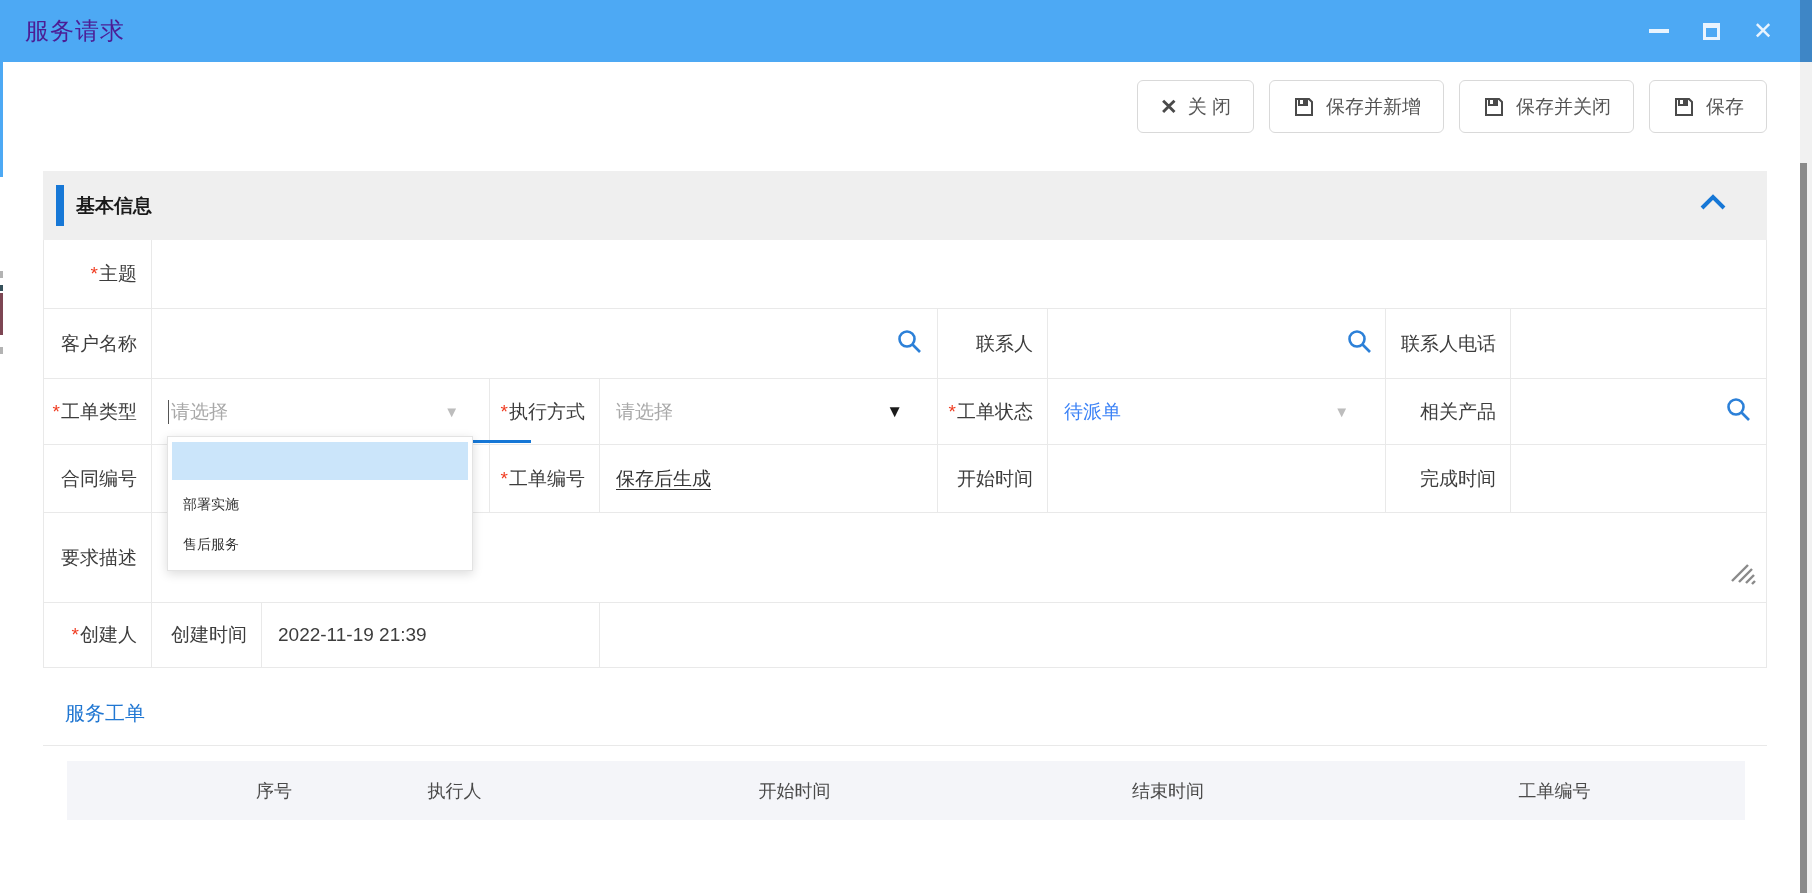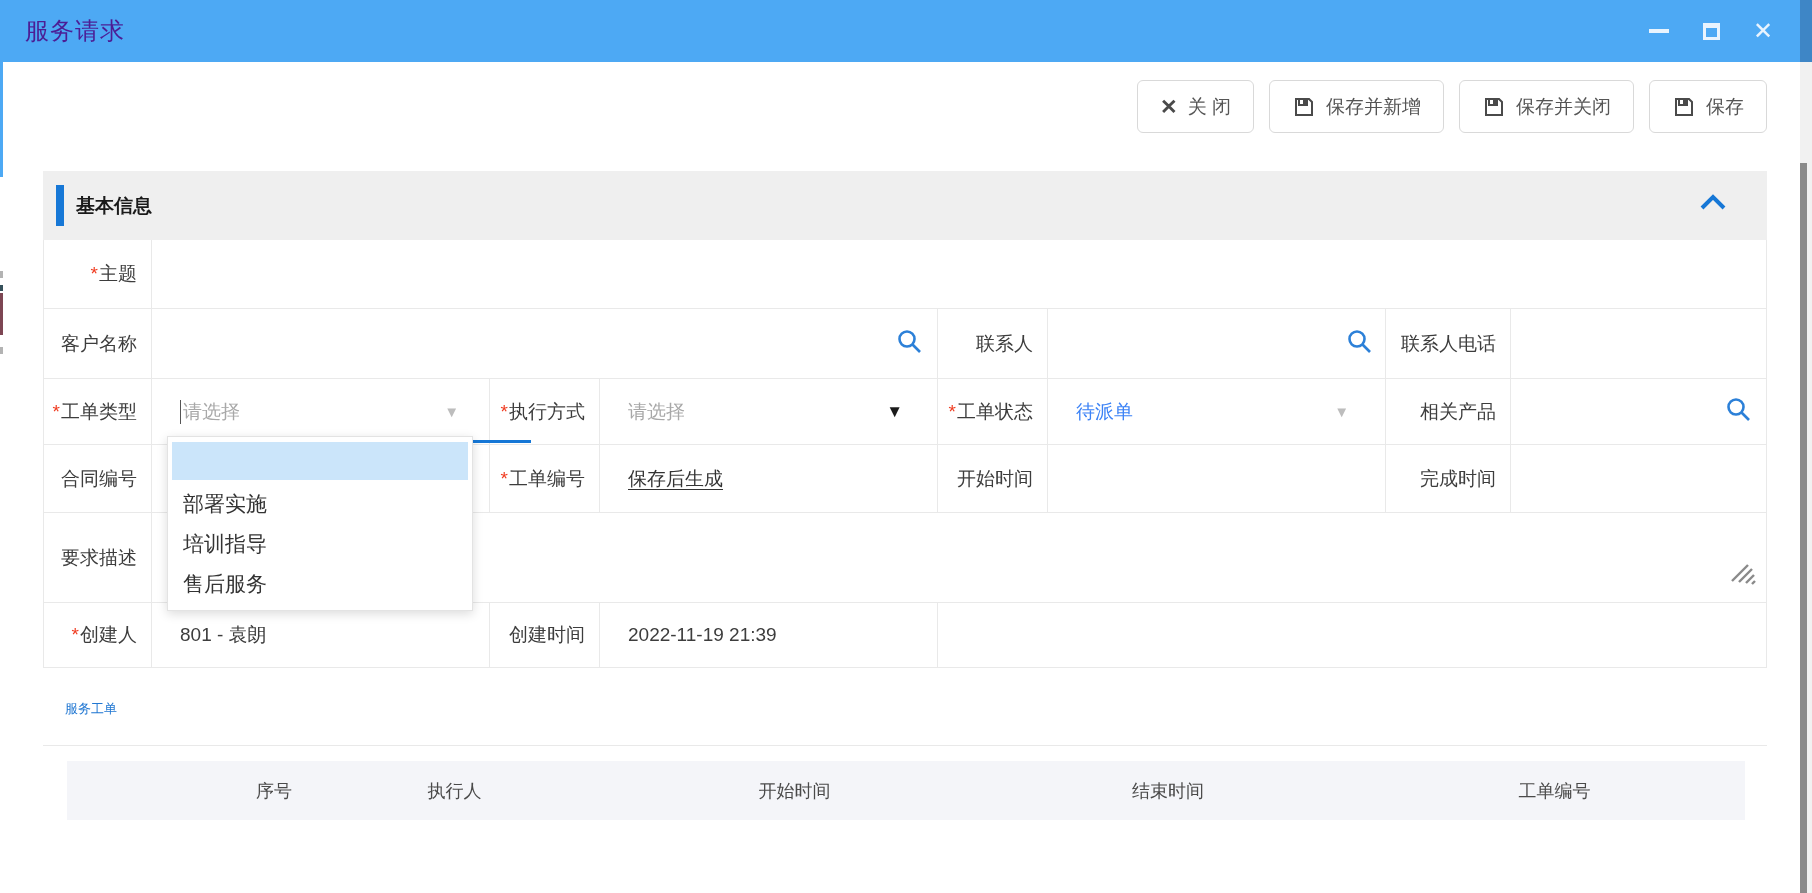--- a/index.html
+++ b/index.html
@@ -38,48 +38,48 @@
     display:flex; align-items:center; }
   .accent-bar { position:absolute; left:13px; top:14px; width:8px; height:41px; background:#1677d6; }
   .section-title { margin-left:33px; font-size:19px; font-weight:bold; color:#1a1a1a; }
   .collapse-chevron { position:absolute; right:40px; top:22px; cursor:pointer; }
 
   .form { border-left:1px solid #e9e9e9; border-right:1px solid #e9e9e9; }
   .frow { display:flex; border-bottom:1px solid #e9e9e9; }
   .cell { display:flex; align-items:center; position:relative; }
   .cell.bl { border-left:1px solid #e9e9e9; }
   .lbl { justify-content:flex-end; padding-right:14px; font-size:19px; color:#3d3d3d; }
-  .val { padding-left:28px; font-size:19px; color:#3d3d3d;text-align:right; }
+  .val { padding-left:16px; font-size:19px; color:#3d3d3d;text-align:right; }
   .req { color:#f03b20; font-size:19px; margin-right:1px; }
   .placeholder { color:#a8a8a8; }
   .grayval { color:#3b82f6; }
   .caret { position:absolute; font-size:15px; }
   .caret.gray { color:#bdbdbd; }
   .caret.dark { color:#1a1a1a; font-size:17px; }
   .search-ico { position:absolute; cursor:pointer; }
   .underlink { color:#333; text-decoration:underline; text-underline-offset:4px; cursor:pointer; }
   .cursor-bar { display:inline-block; width:1px; height:24px; background:#555; margin-right:2px; vertical-align:middle; }
 
   
   .w-c0{width:107px;} .w-c1{width:338px;} .w-c2{width:110px;} .w-c3{width:338px;}
   .w-c4{width:110px;} .w-c5{width:338px;} .w-c6{width:125px;} .w-rest{flex:1;}
 
   
   .focus-underline { position:absolute; left:150px; top:269px; width:338px; height:3px;
     background:#1677d6; z-index:4; }
   .dropdown { position:absolute; left:124px; top:265px; width:306px; z-index:5;
     background:#fff; border:1px solid #e3e3e3; box-shadow:0 3px 10px rgba(0,0,0,.14);
     padding:5px 4px 6px 4px; }
-  .dd-item { height:40px; line-height:40px; padding-left:11px; font-size:21px; color:#333; cursor:pointer; }
+  .dd-item { height:40px; line-height:40px; padding-left:11px; font-size:14px; color:#333; cursor:pointer; }
   .dd-item.hl { height:38px; background:#cbe5fa; margin-bottom:4px; }
 
   .resize-handle { position:absolute; right:10px; bottom:12px; cursor:nwse-resize; }
 
   
-  .so-title { position:absolute; left:65px; top:700px; font-size:13px; color:#2177d2; }
+  .so-title { position:absolute; left:65px; top:700px; font-size:20px; color:#2177d2; }
   .so-divider { position:absolute; left:43px; top:745px; width:1724px; height:1px; background:#e9e9e9; }
   .so-table-head { position:absolute; left:67px; top:761px; width:1678px; height:59px;
     background:#f4f5f9; display:flex; align-items:center; }
   .so-th { font-size:18px; color:#4a4a4a; text-align:center; }
   .so-th:nth-child(1){width:225px;text-align:right;} .so-th:nth-child(2){width:325px;}
   .so-th:nth-child(3){width:355px;} .so-th:nth-child(4){width:392px;}
   .so-th:nth-child(5){width:381px;}
 </style>
 </head>
 <body>
@@ -269,37 +269,35 @@
             </svg>
         </span>
       </div>
     </div>
 
     <div class="frow" style="height:65px; border-bottom:1px solid #e9e9e9;">
       <div class="cell lbl w-c0">
         <span class="req">*</span>
         <span>创建人</span>
       </div>
-      <div class="cell val bl w-c1">801 - 袁朗</div>
       <div class="cell lbl bl w-c2">
         <span>创建时间</span>
       </div>
       <div class="cell val bl w-c3">2022-11-19 21:39</div>
       <div class="cell bl w-rest"></div>
     </div>
 
   </div>
 </div>
 
 <div class="panel" style="pointer-events:none;">
   <div class="focus-underline"></div>
   <div class="dropdown" style="pointer-events:auto;">
     <div class="dd-item hl"></div>
     <div class="dd-item">部署实施</div>
-    <div class="dd-item">培训指导</div>
     <div class="dd-item">售后服务</div>
   </div>
 </div>
 
 <div class="so-title">服务工单</div>
 <div class="so-divider"></div>
 <div class="so-table-head">
   <div class="so-th">序号</div>
   <div class="so-th">执行人</div>
   <div class="so-th">开始时间</div>

